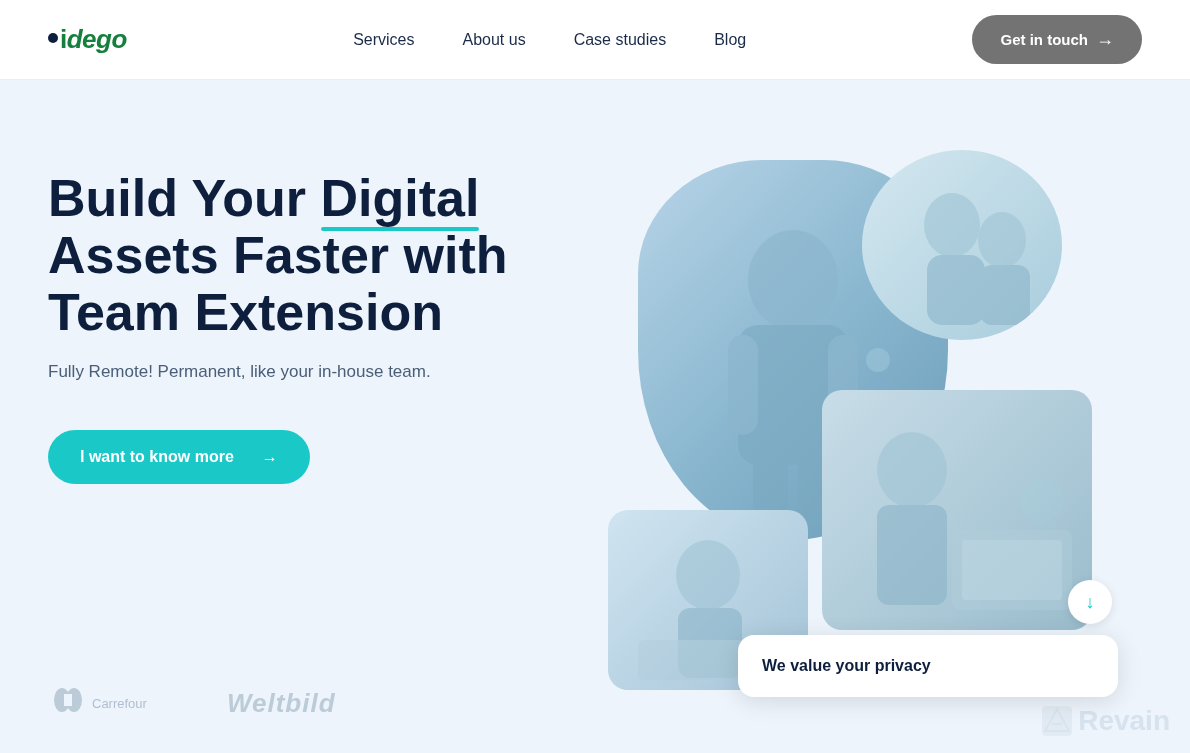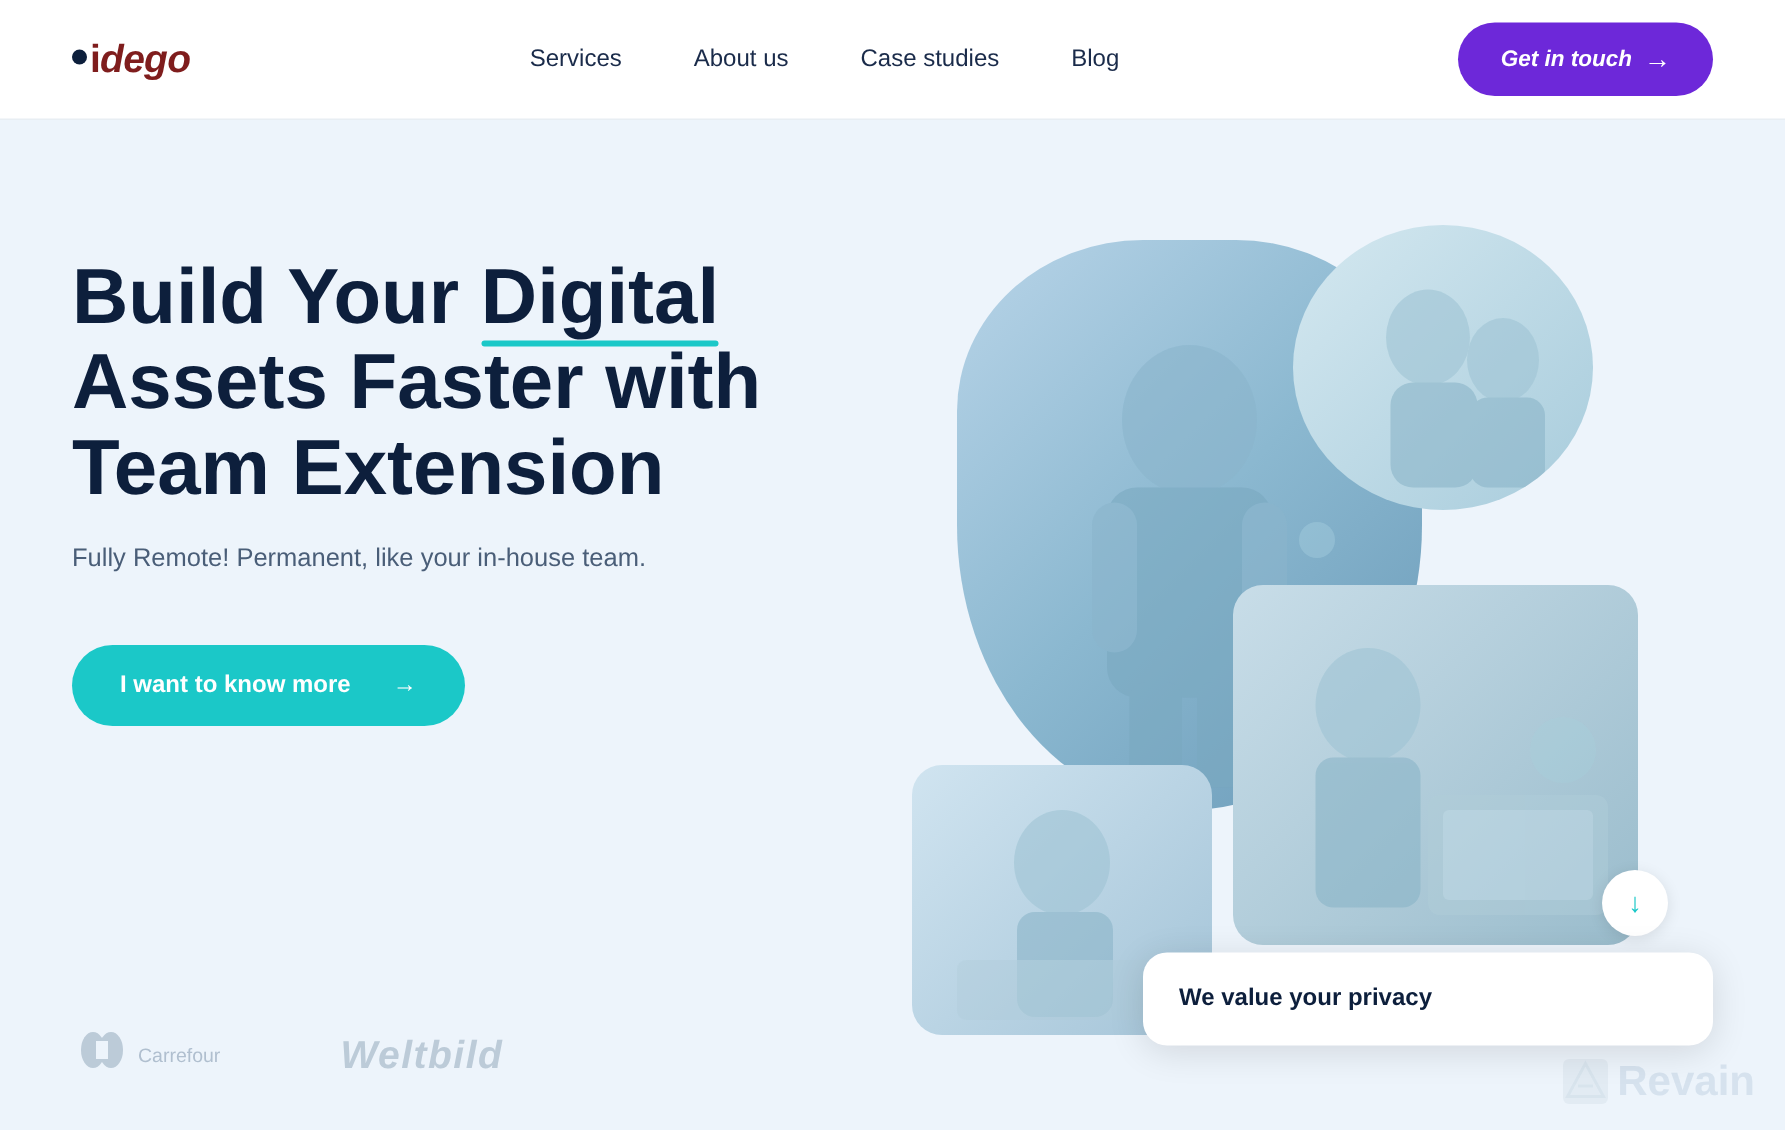--- a/index.html
+++ b/index.html
@@ -15,21 +15,21 @@
       height: 80px;
       border-bottom: 1px solid #e8eef3;
       position: relative;
       z-index: 10;
     }
     .logo {
       display: flex;
       align-items: center;
       font-size: 26px;
       font-weight: 800;
-      color: #7f1d1d;
+      color: #15803d;
       letter-spacing: -0.5px;
     }
     .logo-dot {
       display: inline-block;
       width: 10px;
       height: 10px;
       background: #0d1f3c;
       border-radius: 50%;
       margin-right: 2px;
       vertical-align: middle;
@@ -43,33 +43,32 @@
       gap: 48px;
       list-style: none;
     }
     .nav-links a {
       text-decoration: none;
       color: #1a2b4a;
       font-size: 16px;
       font-weight: 500;
     }
     .nav-cta {
-      background: #6d28d9;
+      background: #737373;
       color: #fff;
       border: none;
       border-radius: 50px;
       padding: 14px 28px;
       font-size: 15px;
       font-weight: 600;
       cursor: pointer;
       display: flex;
       align-items: center;
       gap: 8px;
       white-space: nowrap;
-      font-style: italic;
     }
     .nav-cta .arrow { font-size: 18px; }
 
     
     .hero {
       display: flex;
       align-items: flex-start;
       padding: 60px 48px 0 48px;
       position: relative;
       min-height: 570px;
@@ -233,21 +232,21 @@
     .db-icon {
       font-size: 28px;
       font-weight: 900;
       color: #bccbd8;
     }
 
     
     .cookie-banner {
       position: absolute;
       bottom: 60px;
-      right: 48px;
+      right: 72px;
       background: #fff;
       border-radius: 16px;
       padding: 22px 24px;
       width: 380px;
       box-shadow: 0 4px 24px rgba(0,0,0,0.12);
       z-index: 20;
       display: flex;
       flex-direction: column;
       gap: 4px;
     }

